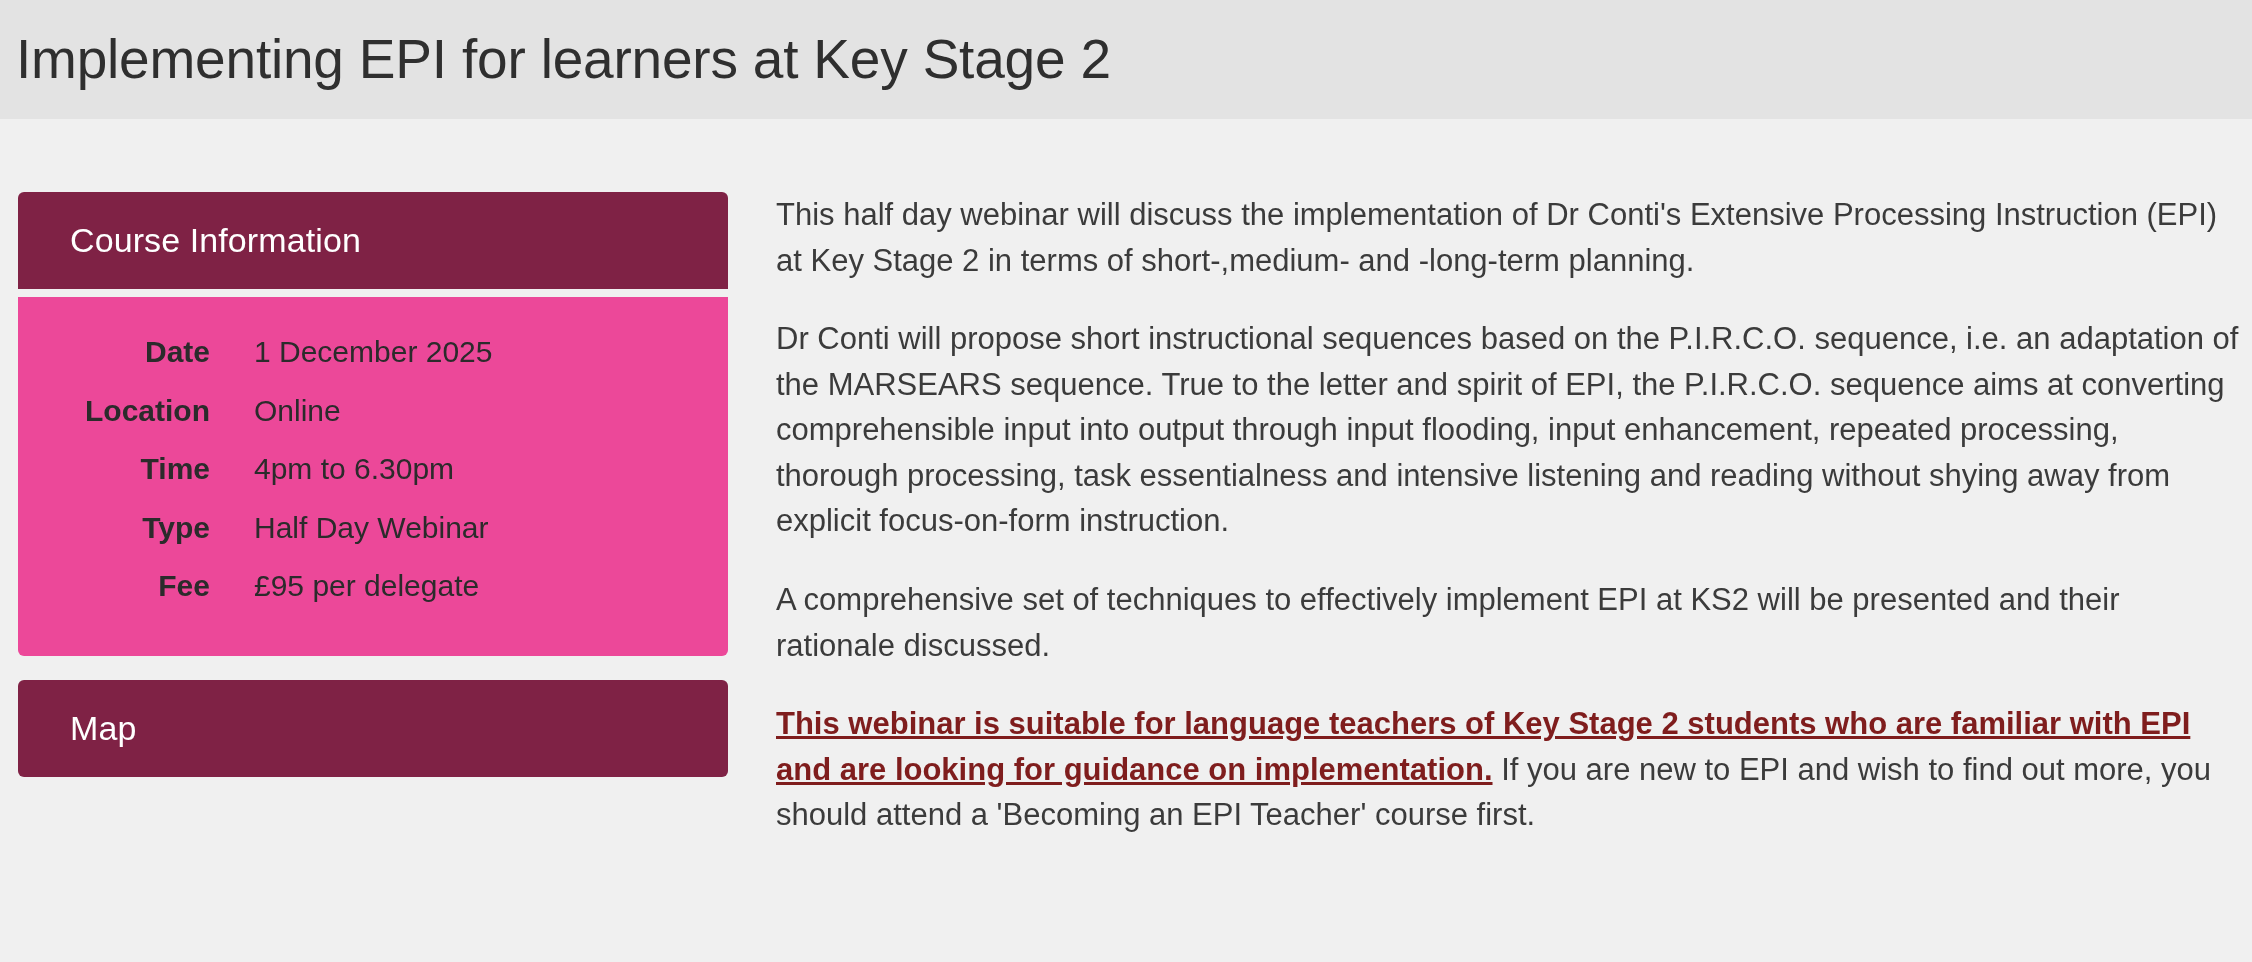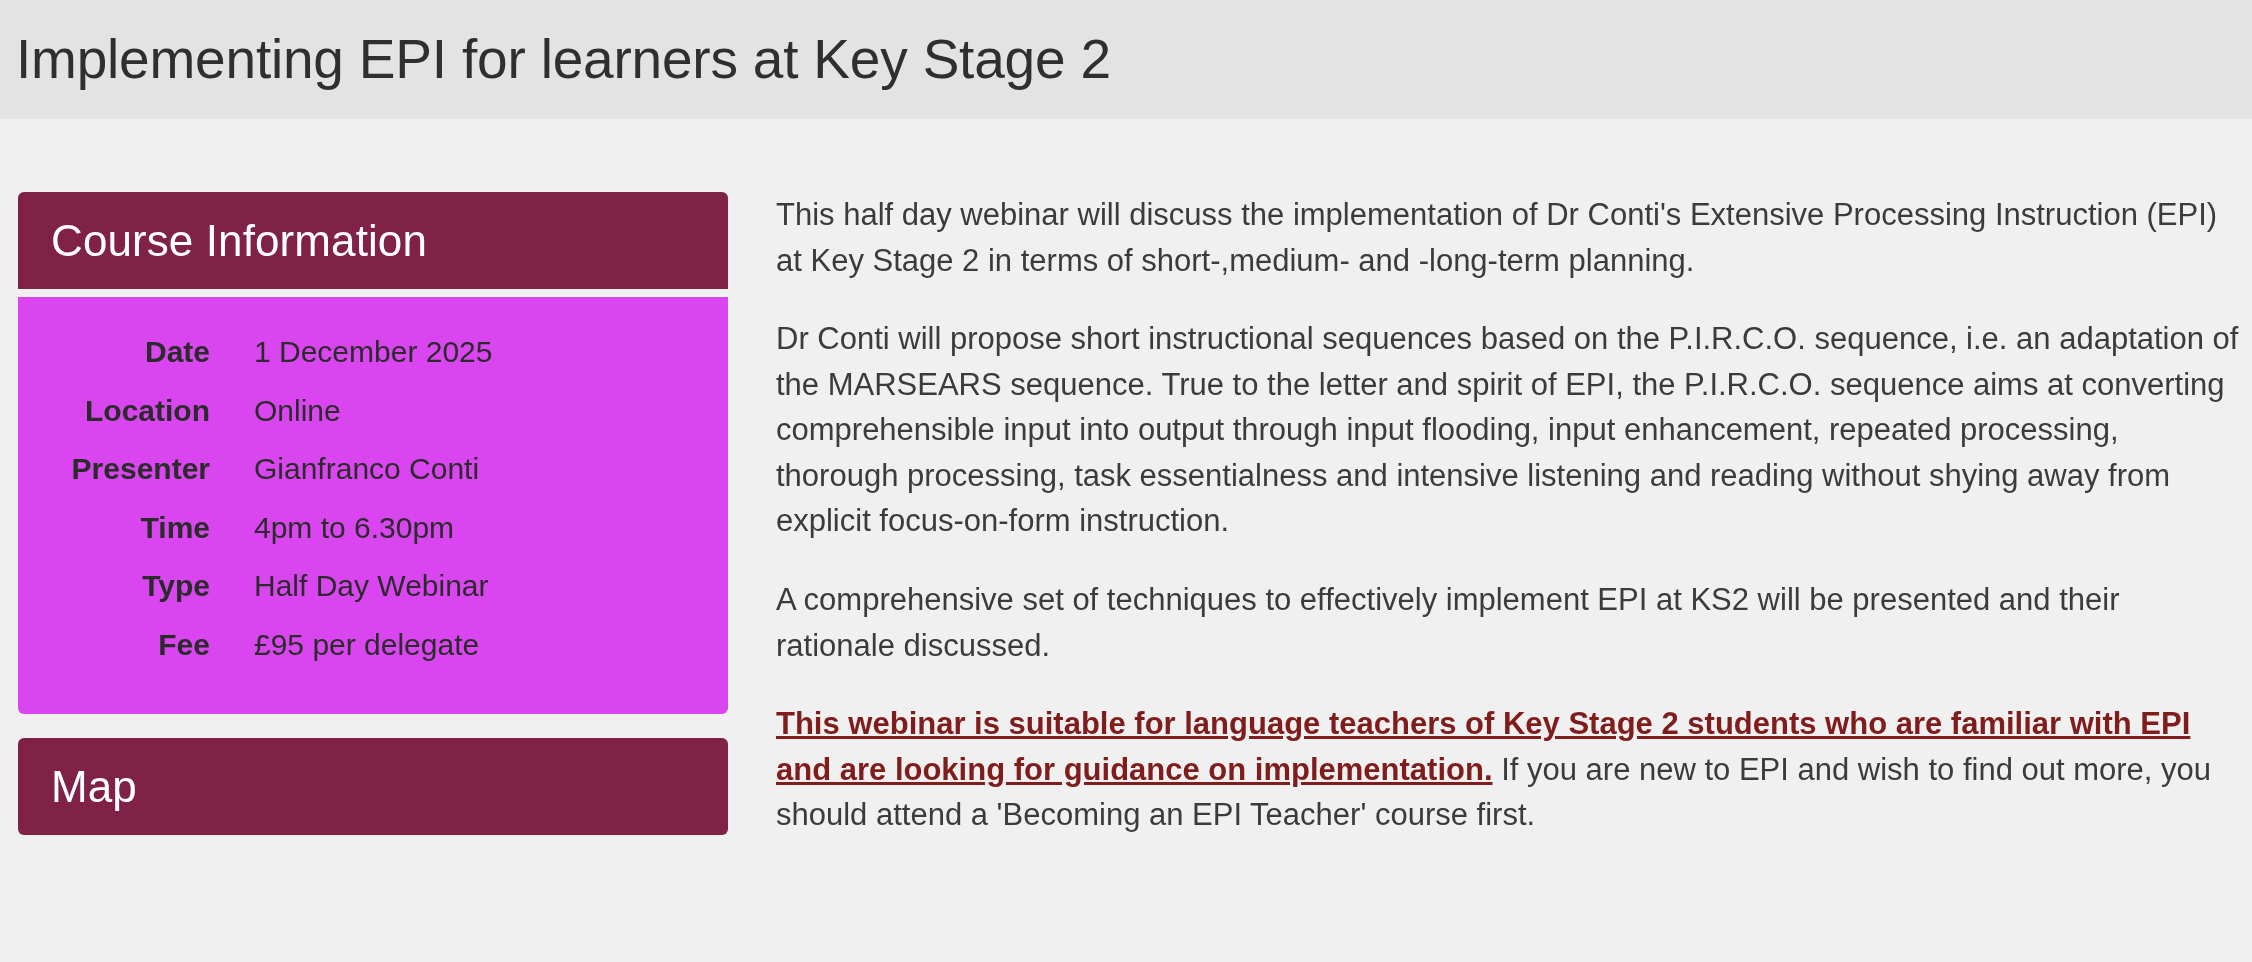--- a/index.html
+++ b/index.html
@@ -53,28 +53,28 @@
   .panel { margin-bottom: 0; }
 
   .panel-heading {
     background: #7f2245;
     color: #ffffff;
     border-radius: 6px 6px 0 0;
     height: 97px;
     box-sizing: border-box;
     display: flex;
     align-items: center;
-    padding-left: 33px;
-    font-size: 44px;
+    padding-left: 52px;
+    font-size: 34px;
     font-weight: 400;
     letter-spacing: 0.1px;
   }
 
   .panel-body {
-    background: #d946ef;
+    background: #ec4899;
     border-radius: 0 0 6px 6px;
     margin-top: 8px;
     padding: 26px 0 40px 0;
     box-sizing: border-box;
   }
 
   .info-table {
     width: 100%;
     border-collapse: collapse;
   }
@@ -141,24 +141,20 @@
           <tbody id="info-rows">
               <tr>
                 <td class="info-label">Date</td>
                 <td class="info-value">1 December 2025</td>
               </tr>
               <tr>
                 <td class="info-label">Location</td>
                 <td class="info-value">Online</td>
               </tr>
               <tr>
-                <td class="info-label">Presenter</td>
-                <td class="info-value">Gianfranco Conti</td>
-              </tr>
-              <tr>
                 <td class="info-label">Time</td>
                 <td class="info-value">4pm to 6.30pm</td>
               </tr>
               <tr>
                 <td class="info-label">Type</td>
                 <td class="info-value">Half Day Webinar</td>
               </tr>
               <tr>
                 <td class="info-label">Fee</td>
                 <td class="info-value">£95 per delegate</td>

